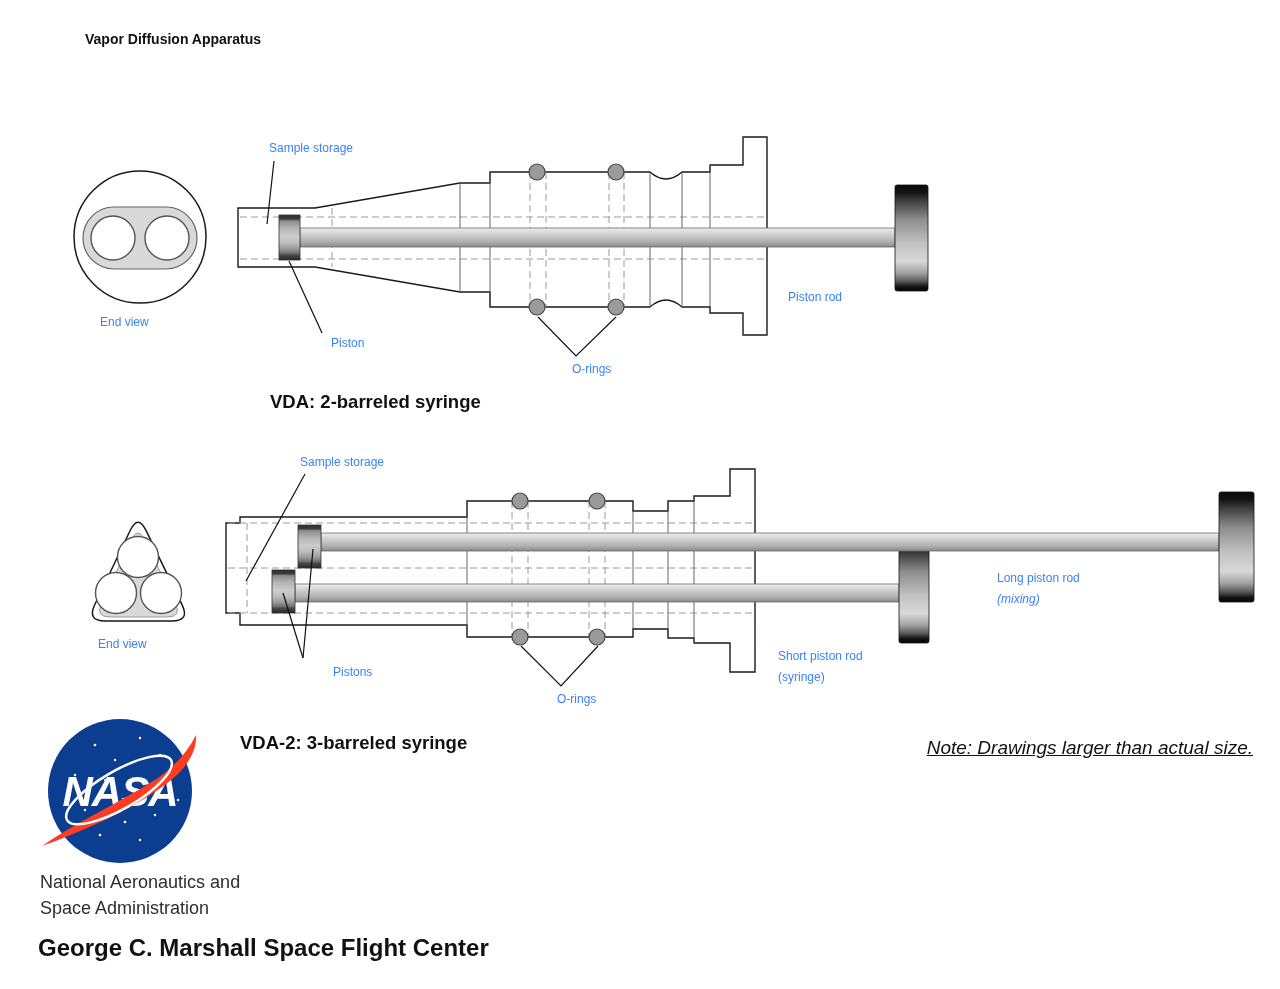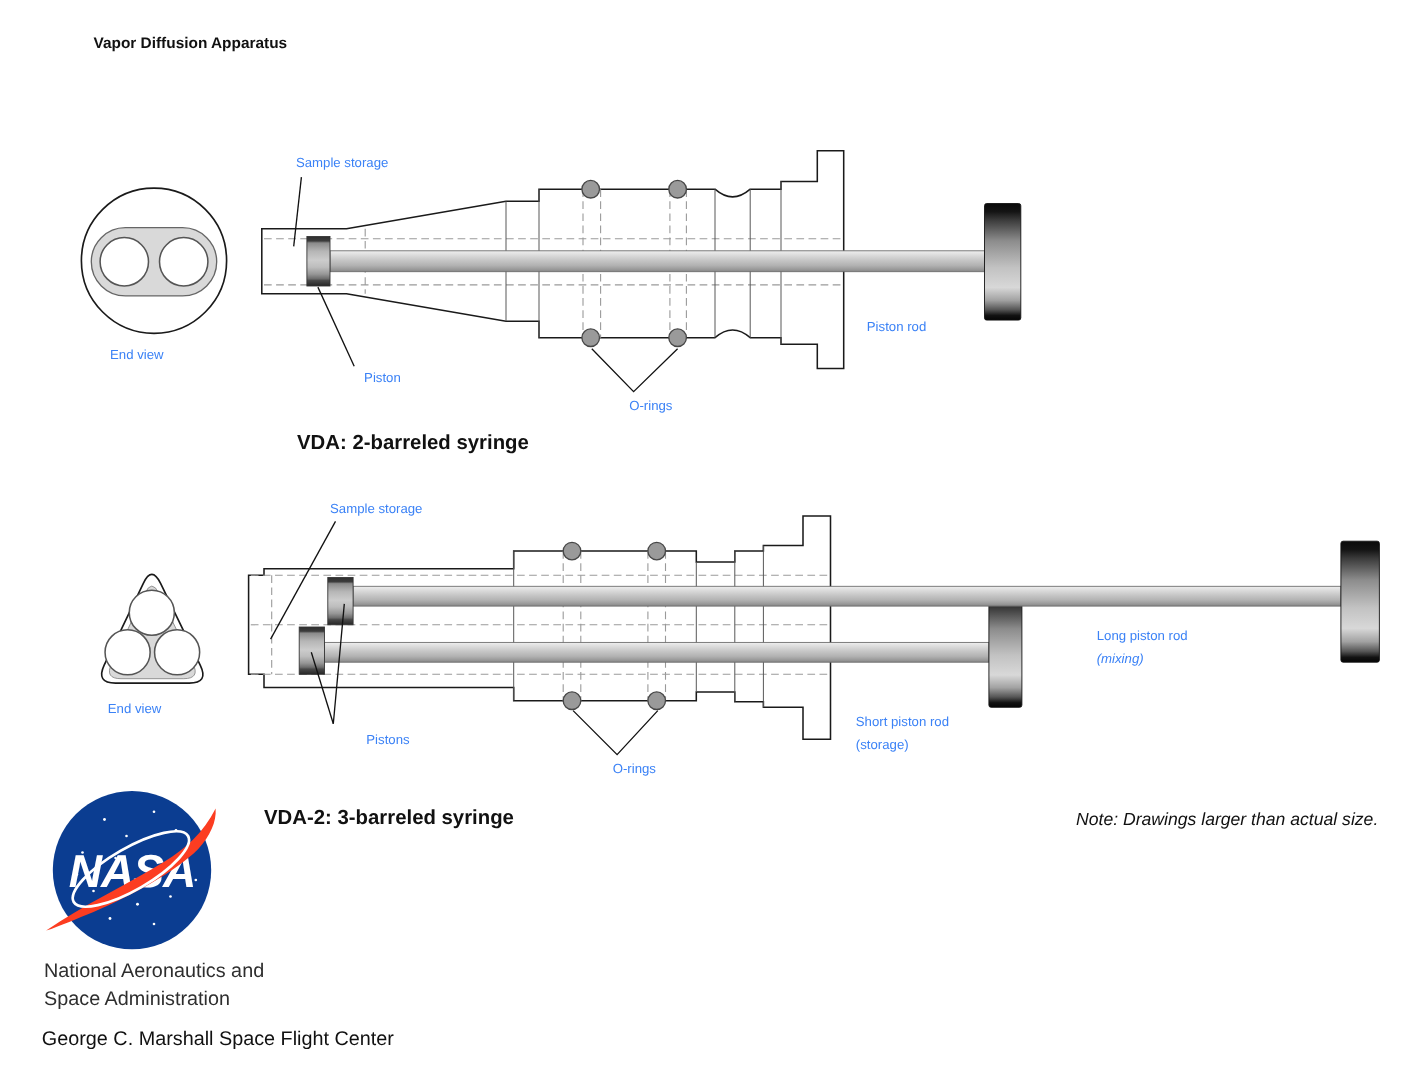--- a/index.html
+++ b/index.html
@@ -4,23 +4,23 @@
 <style>
   html,body{margin:0;padding:0;background:#ffffff;}
   #canvas{
     position:relative;width:1280px;height:989px;background:#ffffff;overflow:hidden;
     font-family:"Liberation Sans","DejaVu Sans",sans-serif;color:#111;
   }
   svg{position:absolute;left:0;top:0;}
   .lbl{position:absolute;font-size:12px;line-height:21px;color:#3b82f6;white-space:nowrap;}
   .cap{position:absolute;font-size:18.5px;font-weight:bold;color:#111;white-space:nowrap;}
   .title{position:absolute;left:85px;font-size:14px;font-weight:bold;color:#111;white-space:nowrap;}
-  .note{position:absolute;font-size:16px;font-style:italic;color:#111;white-space:nowrap;}
+  .note{position:absolute;font-size:19px;font-style:italic;color:#111;white-space:nowrap;text-decoration:underline;}
   .agency{position:absolute;left:40px;font-size:18px;color:#2e2e2e;white-space:nowrap;}
-  .center-name{position:absolute;left:38px;font-size:18px;font-weight:normal;color:#111;white-space:nowrap;}
+  .center-name{position:absolute;left:38px;font-size:24px;font-weight:bold;color:#111;white-space:nowrap;}
 </style>
 </head>
 <body>
 
 <div id="canvas">
 
   <svg width="1280" height="989" viewBox="0 0 1280 989">
     <defs>
       <linearGradient id="gRod" x1="0" y1="0" x2="0" y2="1">
         <stop offset="0" stop-color="#efefef"></stop>
@@ -180,21 +180,21 @@
   <div class="lbl" style="left:331px;top:333px;">Piston</div>
   <div class="lbl" style="left:572px;top:359px;">O-rings</div>
   <div class="lbl" style="left:788px;top:263px;margin-top:24px;">Piston rod</div>
   <div class="lbl" style="left:100px;top:312px;">End view</div>
   <div class="cap" style="left:240px;top:391px;margin-left:30px;">VDA: 2-barreled syringe</div>
 
   <div class="lbl" style="left:300px;top:452px;">Sample storage</div>
   <div class="lbl" style="left:315px;top:662px;margin-left:18px;">Pistons</div>
   <div class="lbl" style="left:557px;top:689px;">O-rings</div>
   <div class="lbl" style="left:778px;top:646px;">Short piston rod</div>
-  <div class="lbl" style="left:778px;top:667px;">(storage)</div>
+  <div class="lbl" style="left:778px;top:667px;">(syringe)</div>
   <div class="lbl" style="left:997px;top:568px;">Long piston rod</div>
   <div class="lbl" style="left:997px;top:589px;font-style:italic;">(mixing)</div>
   <div class="lbl" style="left:98px;top:634px;">End view</div>
   <div class="cap" style="left:240px;top:732px;">VDA-2: 3-barreled syringe</div>
 
   <div class="note" style="right:27px;top:737px;">Note: Drawings larger than actual size.</div>
 
   <div class="agency" style="top:872px;">National Aeronautics and</div>
   <div class="agency" style="top:898px;">Space Administration</div>
   <div class="center-name" style="top:934px;">George C. Marshall Space Flight Center</div>

